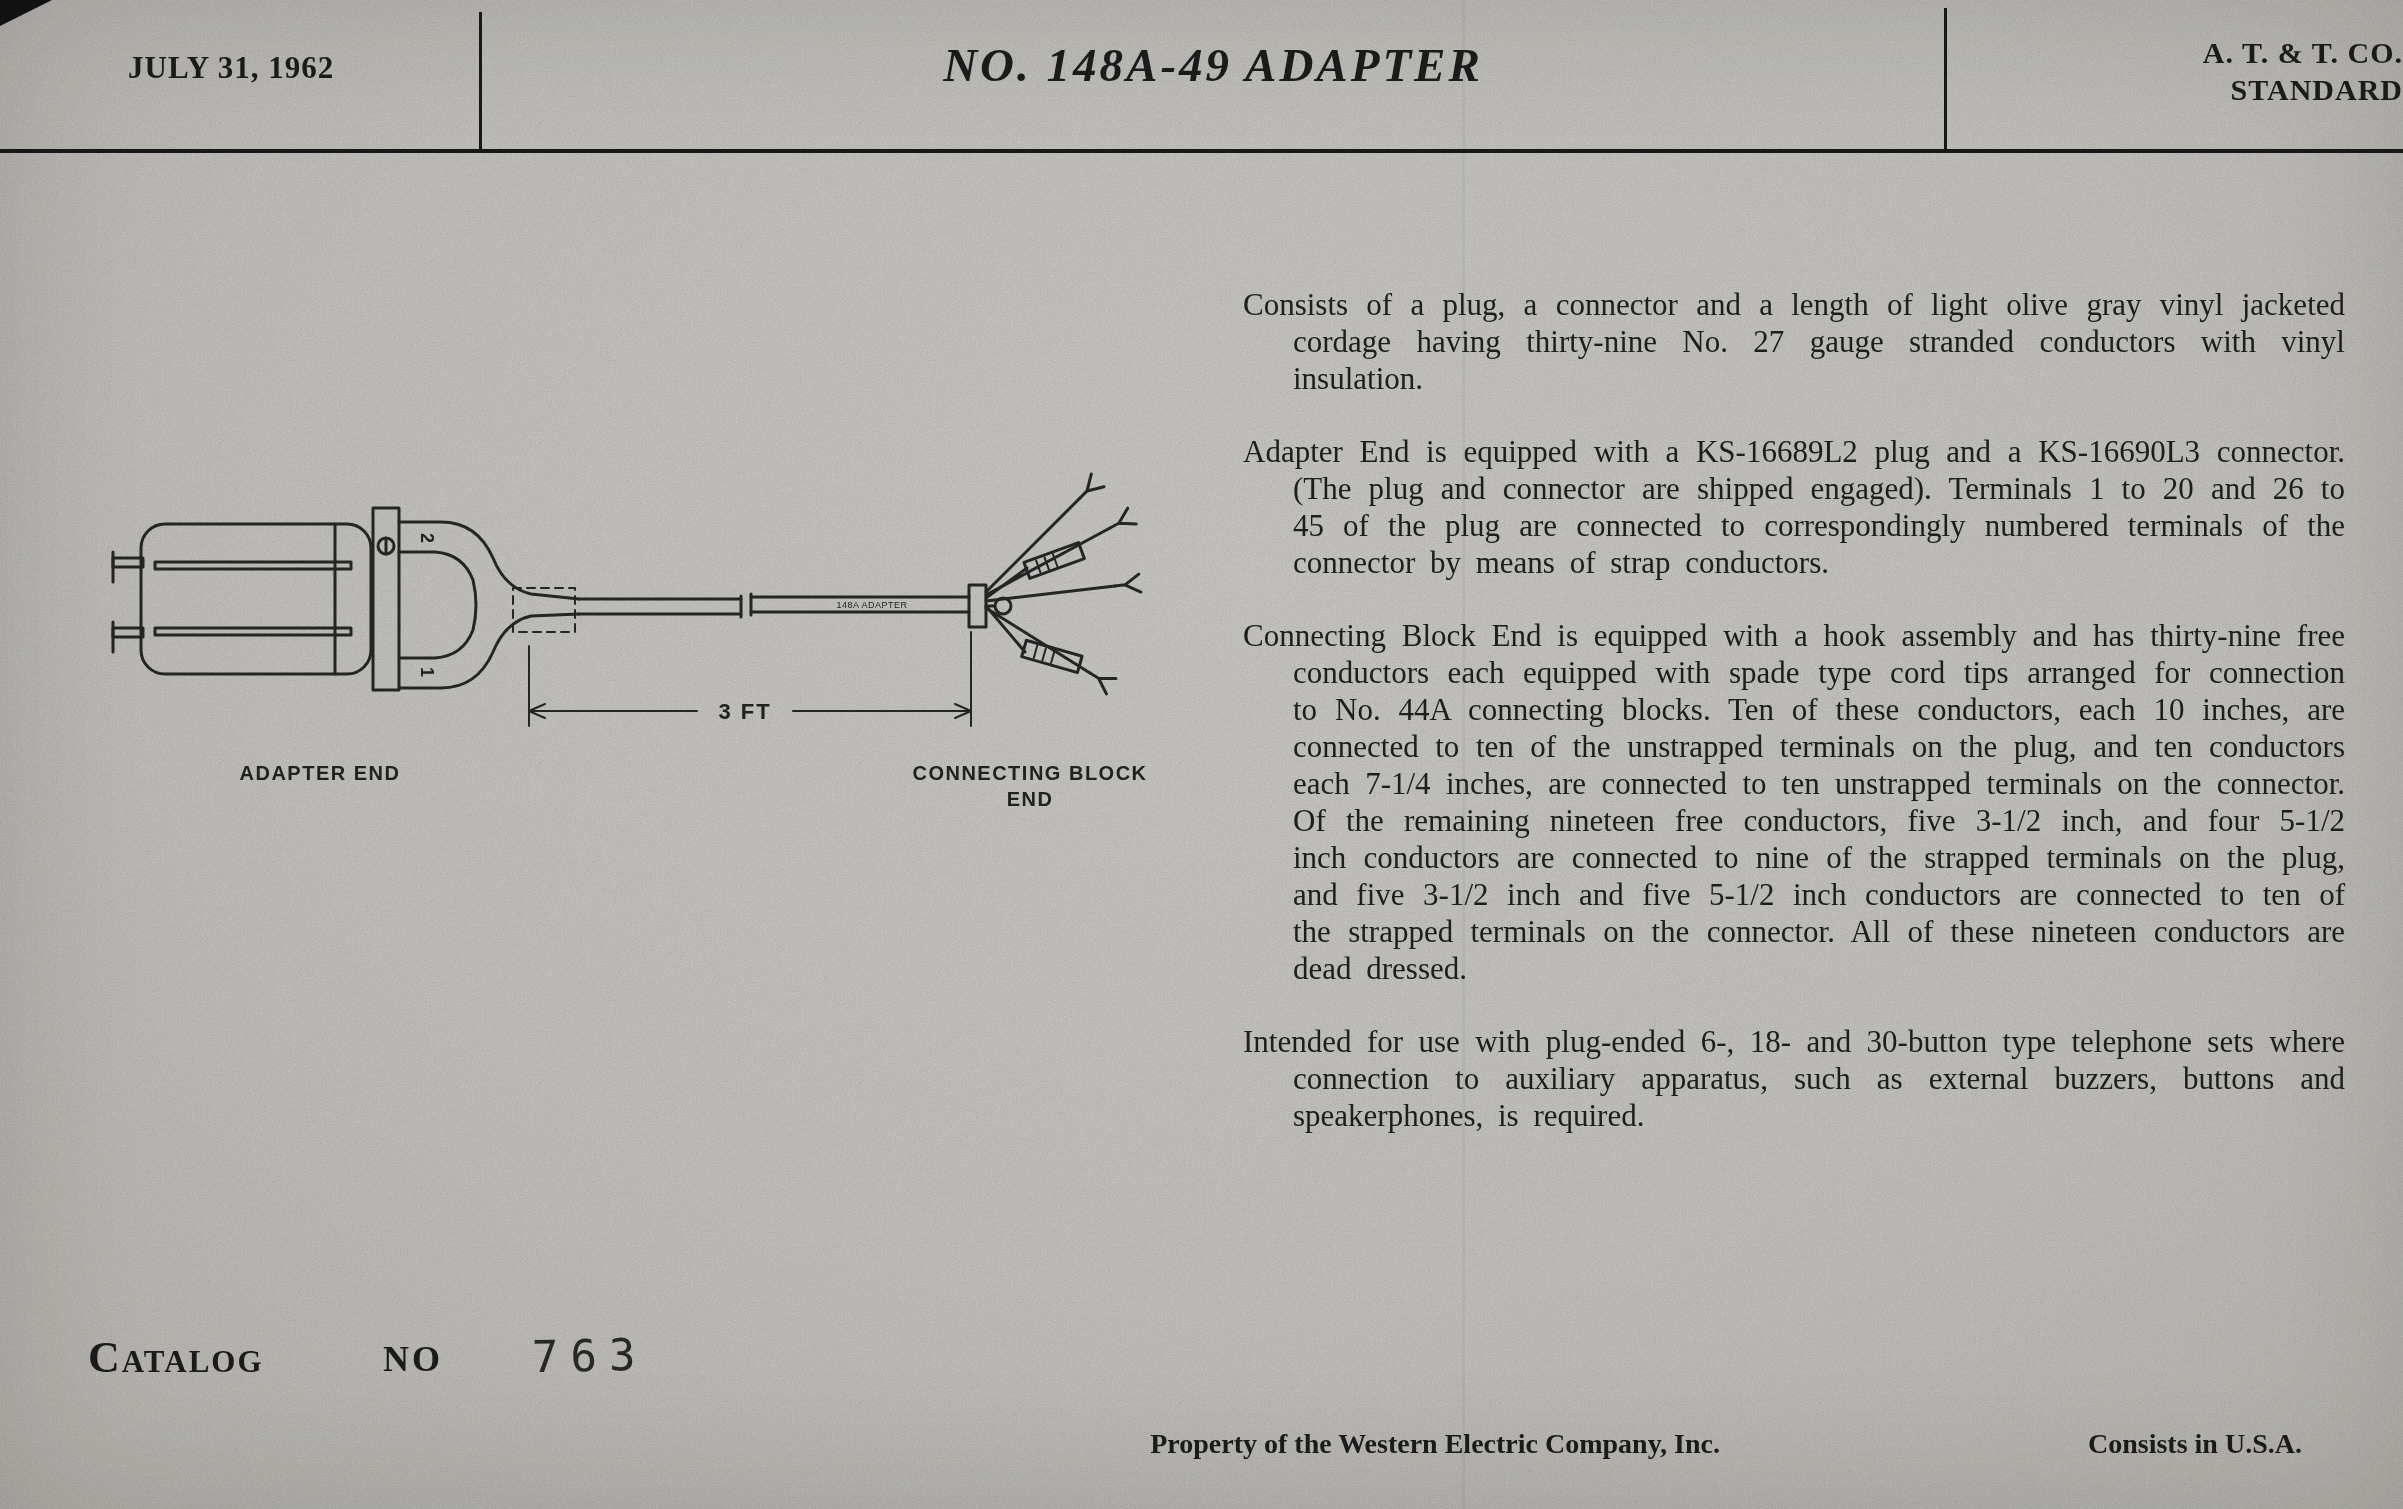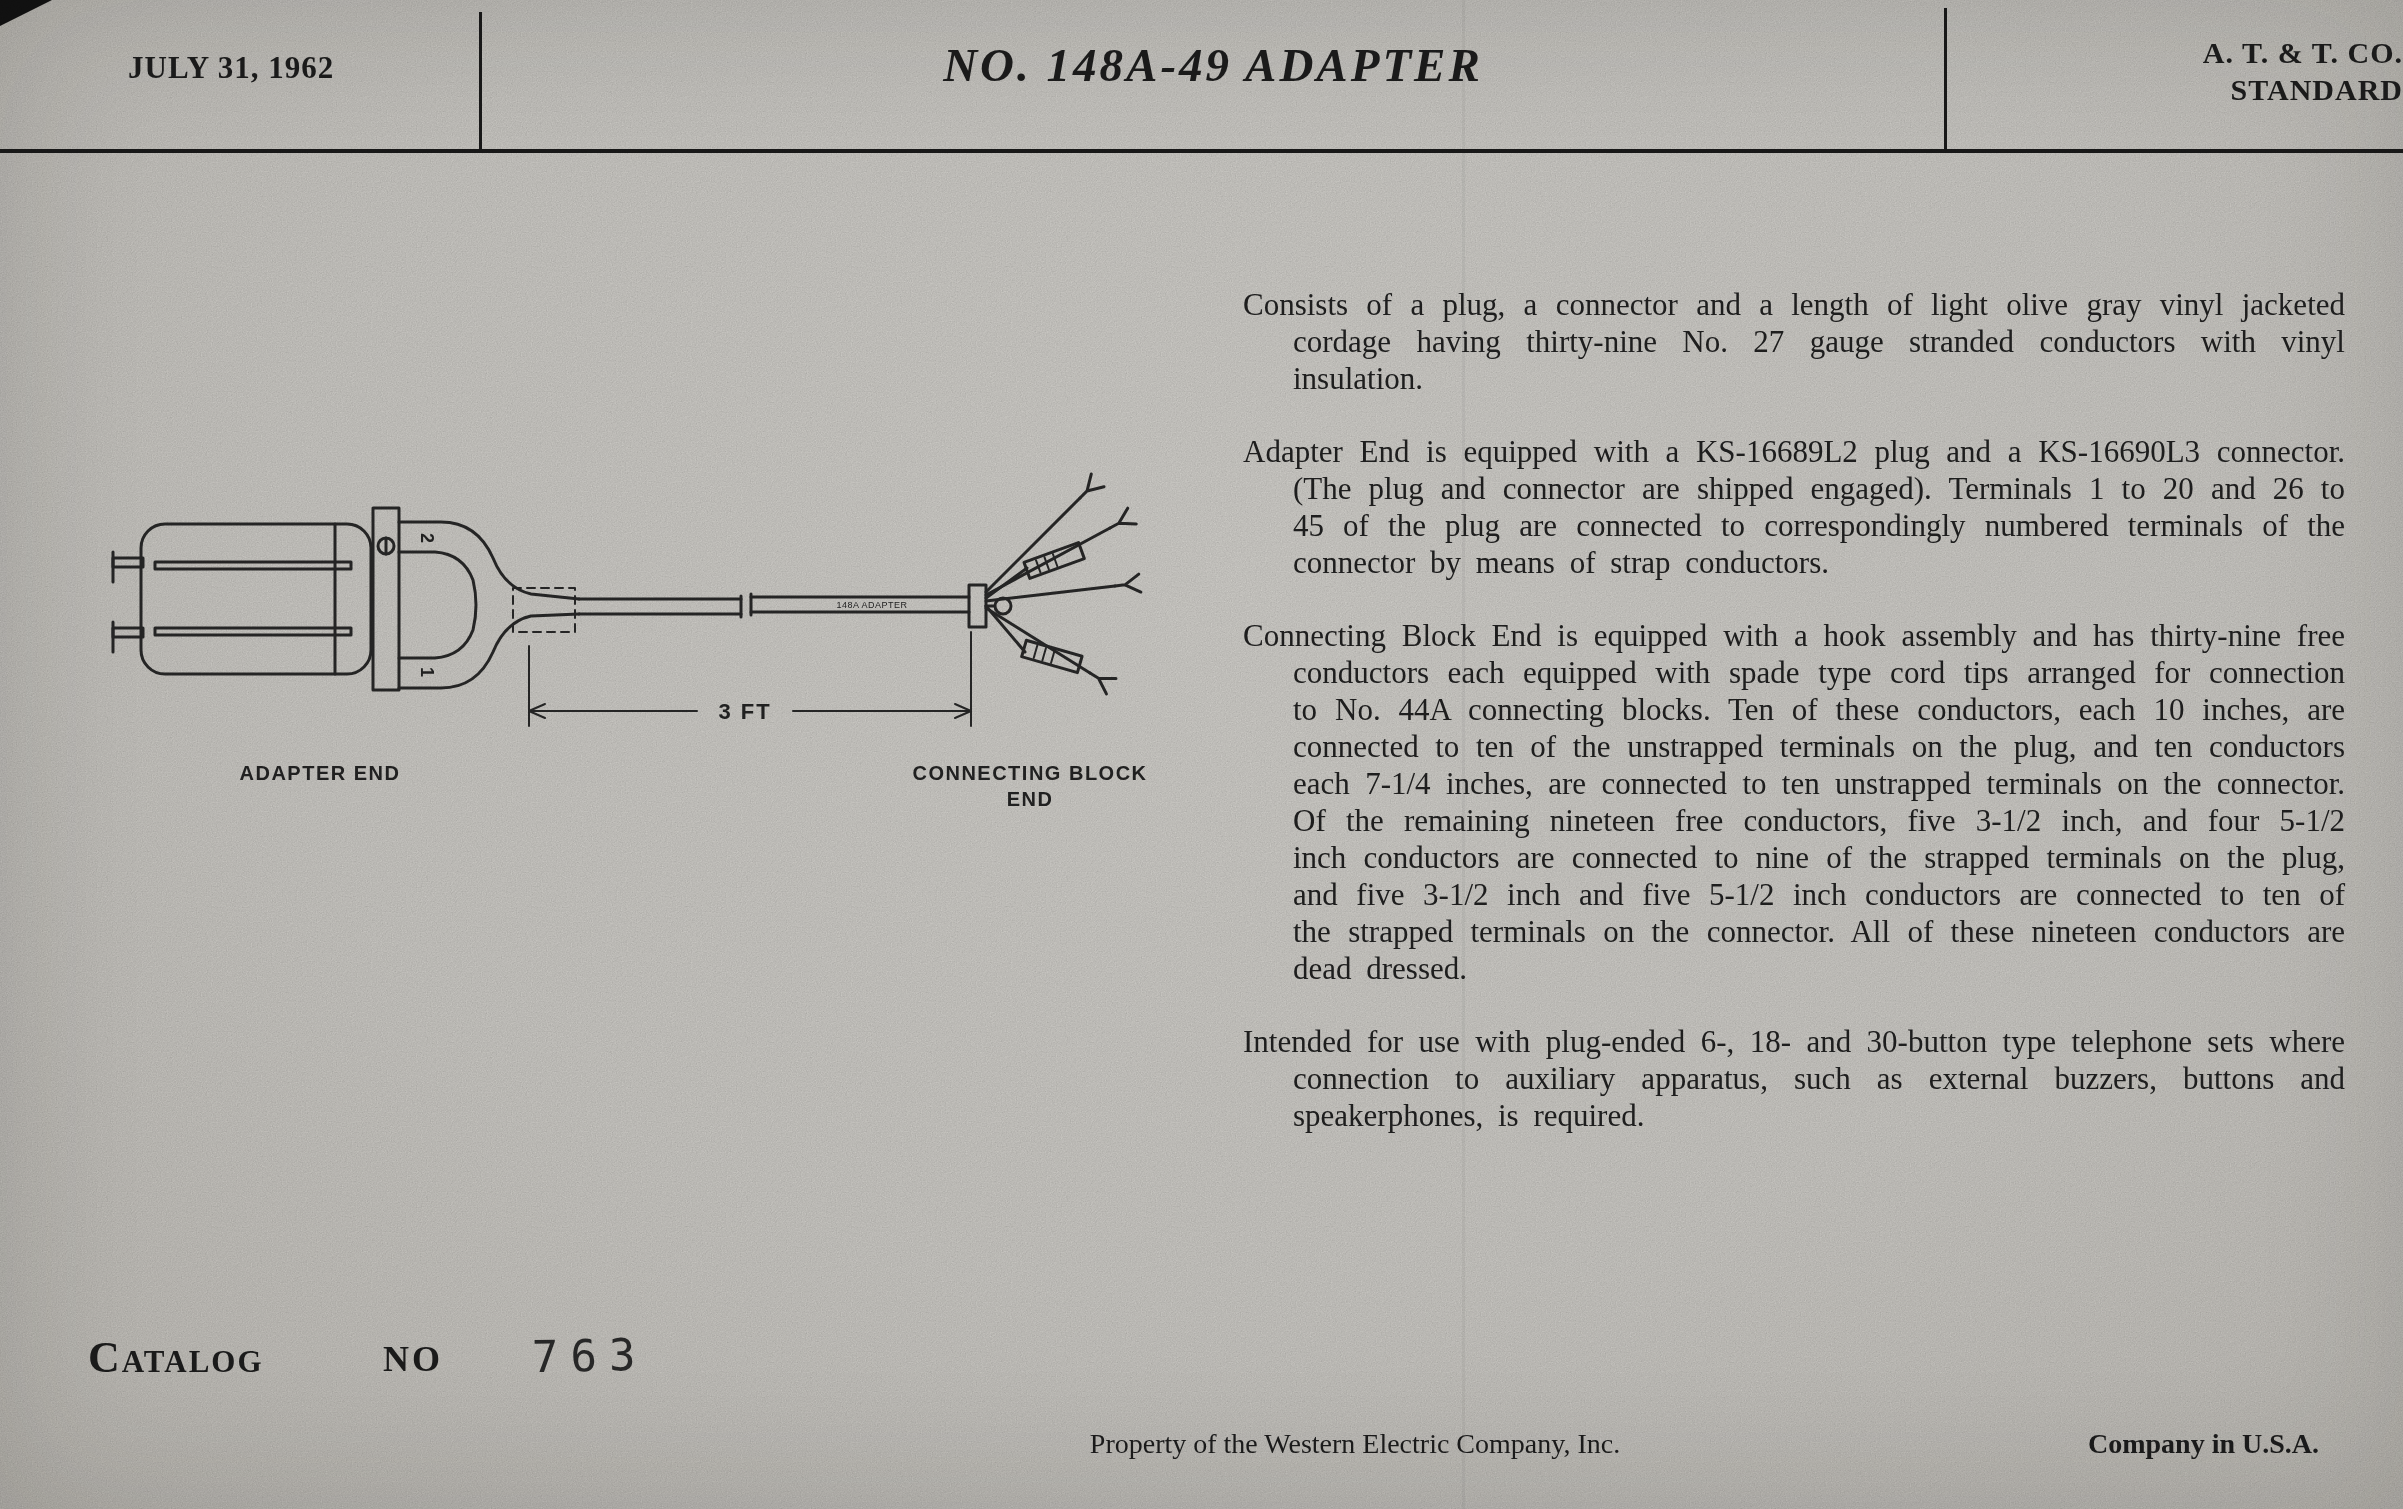--- a/index.html
+++ b/index.html
@@ -45,22 +45,22 @@
 
   
   .catalog{ position:absolute; left:0; top:1328px; width:900px; height:70px; }
   .catalog-label{ position:absolute; left:88px; top:4px; font-size:44px; font-weight:bold;
                   font-variant:small-caps; letter-spacing:2px; }
   .catalog-no{ position:absolute; left:383px; top:10px; font-size:36px; font-weight:bold; letter-spacing:3px; }
   .catalog-number{ position:absolute; left:532px; top:2px; font-family:"DejaVu Sans Mono", monospace;
                    font-size:44px; letter-spacing:12px; color:#2e2e2e; transform:rotate(-1.2deg); }
 
   
-  .footer-property{ position:absolute; left:990px; width:730px; top:1428px; text-align:center;
-                    font-size:28px; font-weight:normal; }
+  .footer-property{ position:absolute; left:990px; width:730px; top:1428px; text-align:right;
+                    font-size:28px; font-weight:bold; }
   .footer-printed{ position:absolute; left:2088px; top:1428px; font-size:28px; font-weight:bold; }
 </style>
 </head>
 <body>
 
 <div class="page">
 
   <div class="corner-artifact"></div>
   <div class="fold"></div>
 
@@ -168,21 +168,21 @@
     <p class="para">Intended for use with plug-ended 6-, 18- and 30-button type telephone sets where connection to auxiliary apparatus, such as external buzzers, buttons and speakerphones, is required.</p>
   </div>
 
   <div class="catalog">
     <span class="catalog-label">Catalog</span>
     <span class="catalog-no">NO</span>
     <span class="catalog-number">763</span>
   </div>
 
   <div class="footer-property">Property of the Western Electric Company, Inc.</div>
-  <div class="footer-printed">Company in U.S.A.</div>
+  <div class="footer-printed">Consists in U.S.A.</div>
 
   <svg class="grain" width="2403" height="1509" aria-hidden="true">
     <filter id="grainNoise">
       <feTurbulence type="fractalNoise" baseFrequency="0.8" numOctaves="2" stitchTiles="stitch"></feTurbulence>
       <feColorMatrix type="matrix" values="0 0 0 0 0  0 0 0 0 0  0 0 0 0 0  0.18 0.18 0.18 0 0"></feColorMatrix>
     </filter>
     <rect width="2403" height="1509" filter="url(#grainNoise)"></rect>
   </svg>
 
 </div>

